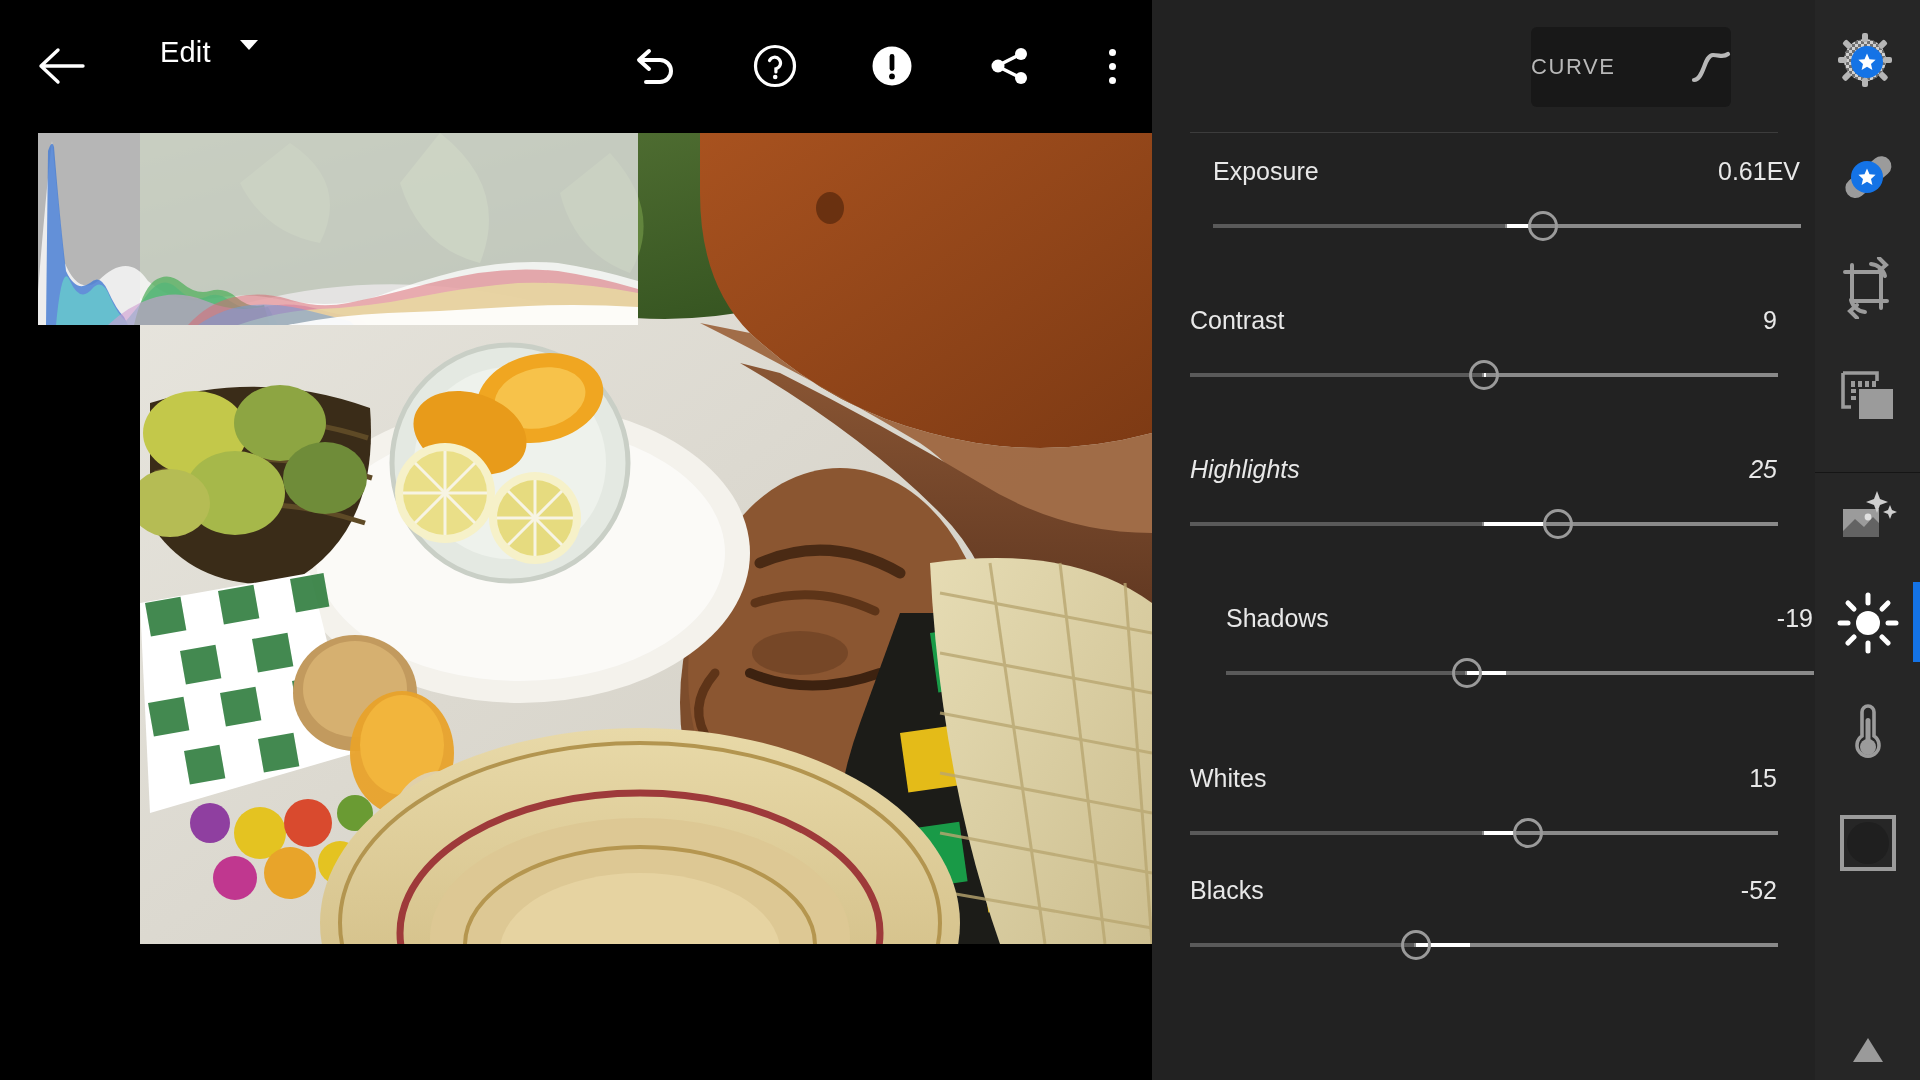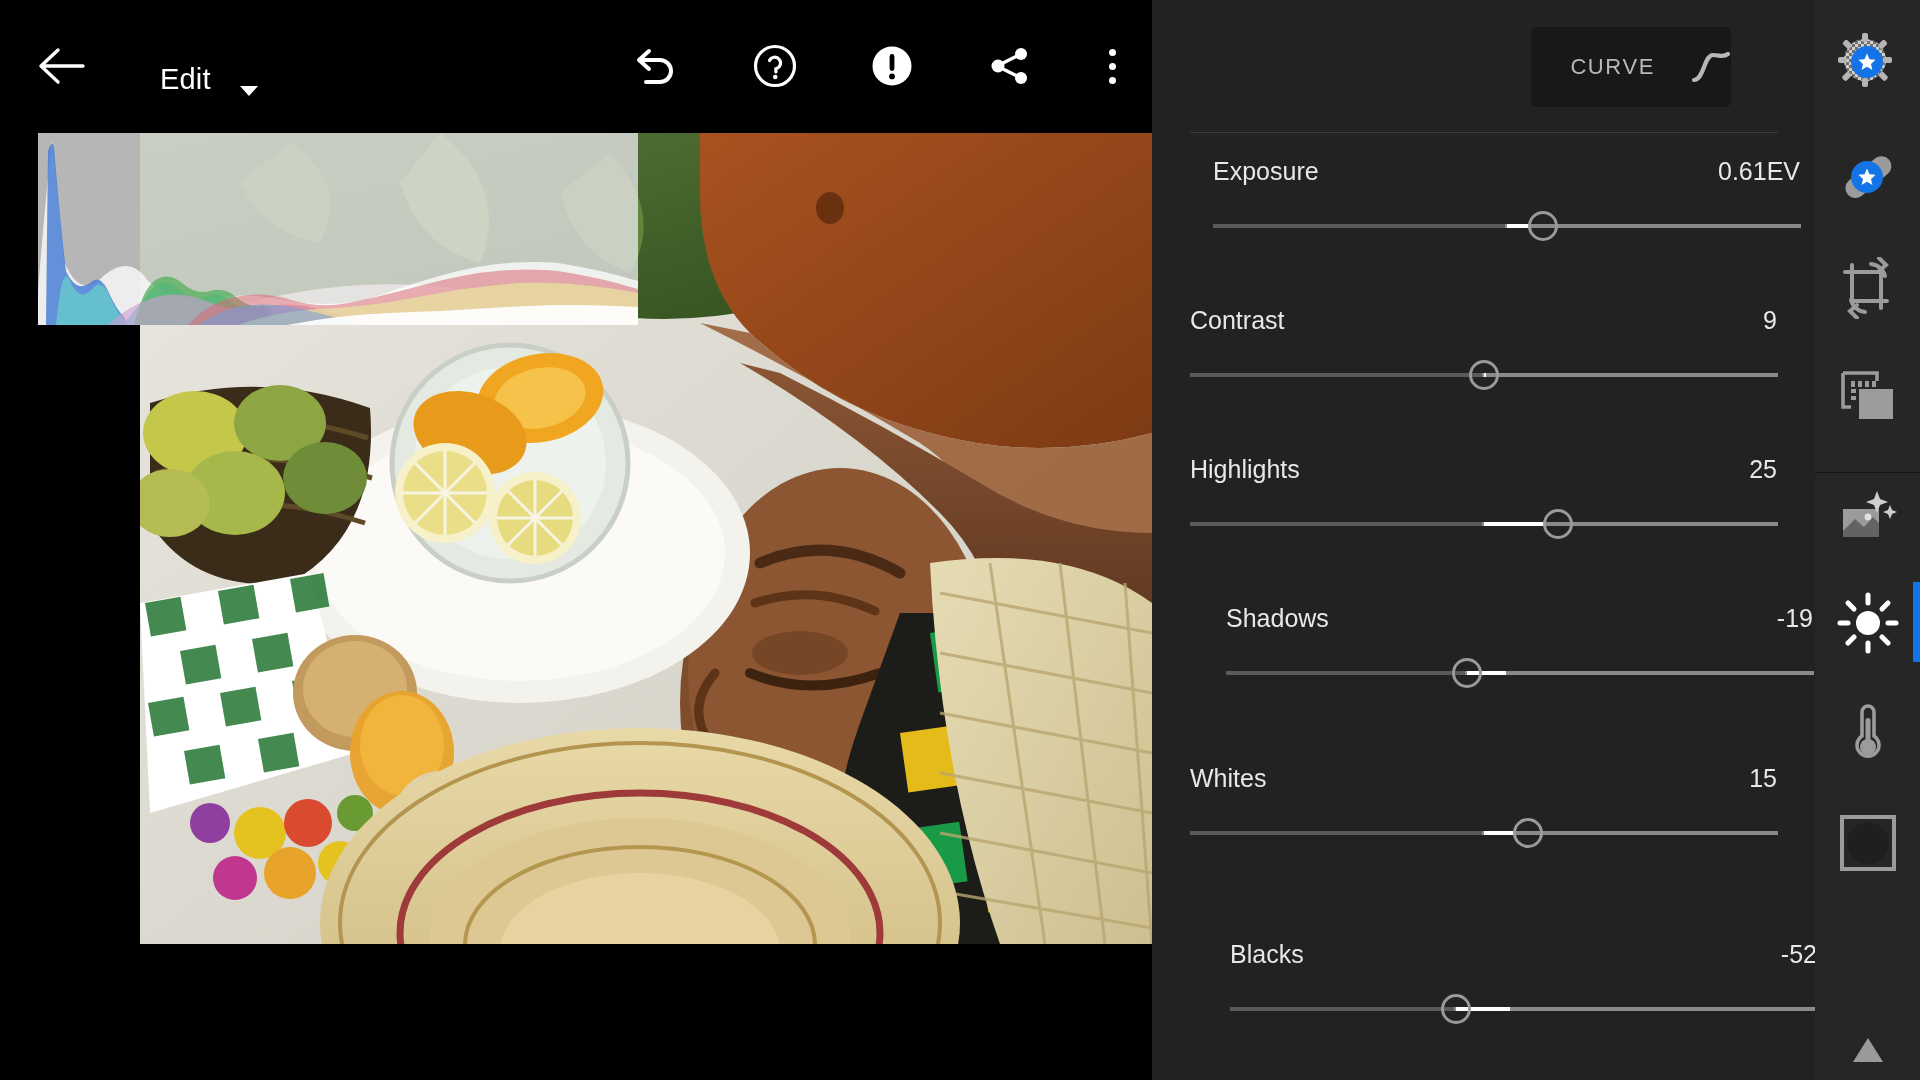--- a/index.html
+++ b/index.html
@@ -23,21 +23,21 @@
     background:#000;
   }
   .tb-btn{
     position:absolute; top:36px; height:60px;
     display:flex; align-items:center; justify-content:center;
     cursor:pointer; color:#fff;
   }
   .back-btn{ left:30px; width:62px; }
   .title-wrap{
     position:absolute; left:160px; top:36px; height:60px;
-    display:flex; align-items:flex-end; gap:29px; cursor:pointer;
+    display:flex; align-items:flex-start; gap:29px; cursor:pointer;
   }
   .title-text{
     font-size:29px; color:#ffffff; font-weight:400; letter-spacing:0.2px;
   }
   .caret{
     width:0;height:0;border-left:9px solid transparent;border-right:9px solid transparent;
     border-top:10px solid #fff; margin-top:4px;
   }
   .undo-btn{ left:625px; width:60px; }
   .help-btn{ left:745px; width:60px; }
@@ -67,21 +67,21 @@
   .panel{
     position:absolute; left:1152px; top:0; width:663px; height:1080px;
     background:#222222;
   }
   .panel-head{
     position:absolute; left:0; top:0; width:663px; height:133px;
   }
   .curve-btn{
     position:absolute; right:84px; top:27px; width:200px; height:80px;
     background:#181818; border-radius:6px;
-    display:flex; align-items:center; justify-content:flex-end; gap:36px;
+    display:flex; align-items:center; justify-content:space-between; gap:36px;
     cursor:pointer;
   }
   .curve-label{
     font-size:22px; color:#b8b8b8; letter-spacing:1.6px;
   }
   .panel-divider{
     position:absolute; left:38px; top:132px; width:588px; height:1px;
     background:#3c3c3c;
   }
 
@@ -439,21 +439,21 @@
         <div class="slider-row" style="top: 149px;">
           <div class="slider-label">Contrast</div>
           <div class="slider-value">9</div>
           <div class="track-wrap">
             <div class="track-base"></div>
             <div class="track-dim" style="left: 0px; width: 292px;"></div>
             <div class="track-fill" style="left: 294px; width: 2px;"></div>
             <div class="thumb" style="left: 294px;"></div>
           </div>
         </div>
-        <div class="slider-row" style="top: 298px;">
+        <div class="slider-row" style="top: 298px; font-style: italic;">
           <div class="slider-label">Highlights</div>
           <div class="slider-value">25</div>
           <div class="track-wrap">
             <div class="track-base"></div>
             <div class="track-dim" style="left: 0px; width: 292px;"></div>
             <div class="track-fill" style="left: 294px; width: 59.5px;"></div>
             <div class="thumb" style="left: 367.5px;"></div>
           </div>
         </div>
         <div class="slider-row" style="top: 447px; margin-left: 36px;">
@@ -469,21 +469,21 @@
         <div class="slider-row" style="top: 607px;">
           <div class="slider-label">Whites</div>
           <div class="slider-value">15</div>
           <div class="track-wrap">
             <div class="track-base"></div>
             <div class="track-dim" style="left: 0px; width: 292px;"></div>
             <div class="track-fill" style="left: 294px; width: 30.1px;"></div>
             <div class="thumb" style="left: 338.1px;"></div>
           </div>
         </div>
-        <div class="slider-row" style="top: 783px; margin-left: 40px;">
+        <div class="slider-row" style="top: 719px;">
           <div class="slider-label">Blacks</div>
           <div class="slider-value">-52</div>
           <div class="track-wrap">
             <div class="track-base"></div>
             <div class="track-dim" style="left: 0px; width: 224.38px;"></div>
             <div class="track-fill" style="left: 226.38px; width: 53.62px;"></div>
             <div class="thumb" style="left: 226.38px;"></div>
           </div>
         </div>
       </div>

